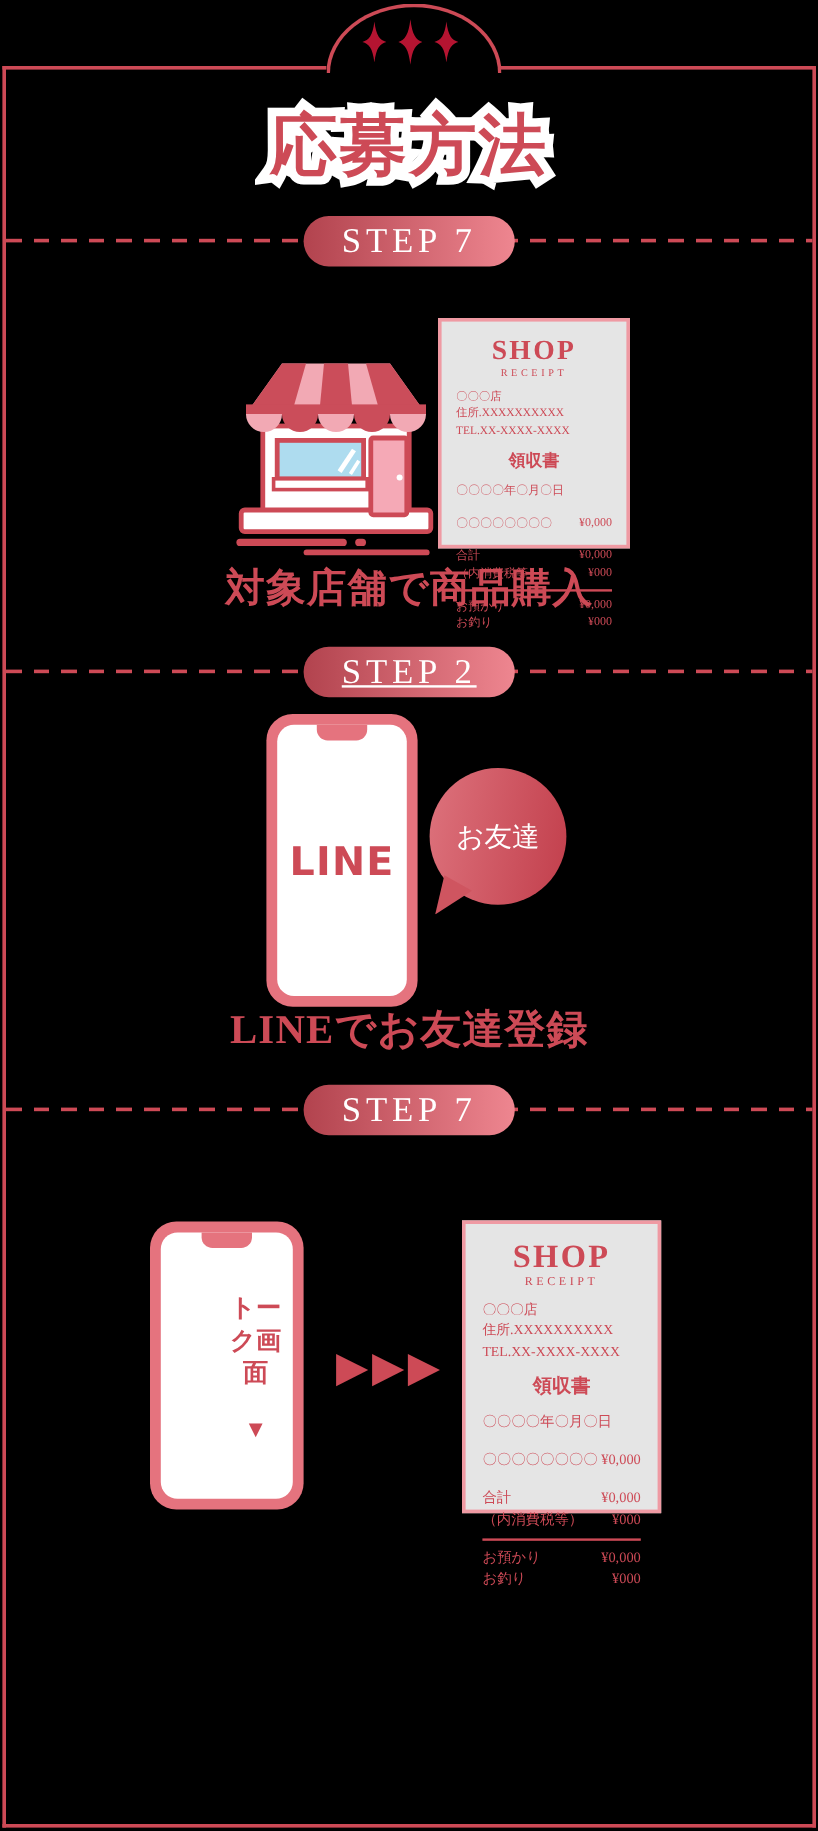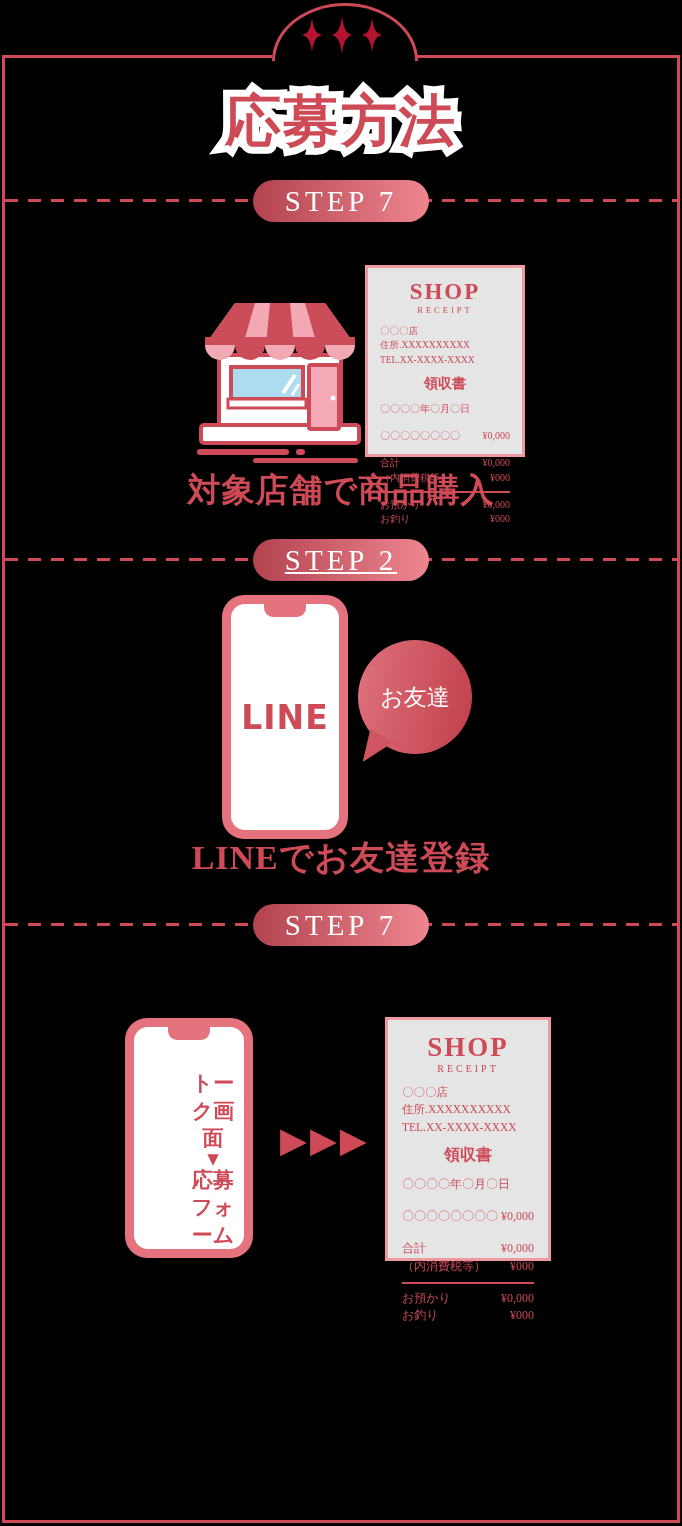--- a/index.html
+++ b/index.html
@@ -61,21 +61,21 @@
   
   .store{position:absolute;left:195px;top:295px;}
 
   
   .phone{position:absolute;background:var(--phone-frame);border-radius:22px;}
   .phone .screen{position:absolute;left:9px;right:9px;top:9px;bottom:9px;background:#fff;border-radius:14px;display:flex;flex-direction:column;align-items:center;justify-content:center;}
   .phone .notch{position:absolute;top:9px;left:50%;transform:translateX(-50%);width:42px;height:13px;background:var(--phone-frame);border-radius:0 0 9px 9px;z-index:3;}
   .phone1{left:222px;top:595px;width:126px;height:244px;}
   .phone1 .line-text{color:var(--accent);font-weight:bold;font-size:33px;letter-spacing:1px;}
   .phone2{left:125px;top:1018px;width:128px;height:240px;}
-  .phone2 .screen{justify-content:flex-end;gap:0;padding-left:48px;}
+  .phone2 .screen{justify-content:center;gap:26px;padding-left:48px;}
   .p2-text{color:var(--accent);font-weight:bold;font-size:21px;text-align:center;line-height:1.3;}
   .p2-arrow{color:var(--accent);font-size:15px;line-height:1;}
 
   
   .bubble{position:absolute;left:358px;top:640px;width:114px;height:114px;border-radius:50%;background:linear-gradient(100deg,var(--bubble-start),var(--bubble-end));display:flex;align-items:center;justify-content:center;}
   .bubble .tail{position:absolute;left:4px;bottom:-8px;width:32px;height:34px;background:var(--bubble-mid);clip-path:polygon(2% 100%,26% 4%,98% 42%);}
   .bubble-label{color:#fff;font-weight:normal;font-size:23px;position:relative;}
 
   
   .tri-arrows{position:absolute;left:280px;top:1120px;display:flex;gap:3px;color:var(--accent);font-size:35px;z-index:2;}
@@ -197,24 +197,20 @@
 
   <div class="caption" style="top:835px;font-size:34px;">LINEでお友達登録</div>
 
   <div class="dash" style="top:923px;"></div>
   <div class="step-pill" style="top:904px;">STEP 7</div>
 
   <div class="phone phone2">
     <div class="screen">
       <div class="p2-text">トーク画面</div>
       <div class="p2-arrow">▼</div>
-      <div class="p2-text">
-        <div>応募</div>
-        <div>フォーム</div>
-      </div>
     </div>
     <div class="notch"></div>
   </div>
 
   <div class="tri-arrows">
     <span>▶</span>
     <span>▶</span>
     <span>▶</span>
   </div>
 

